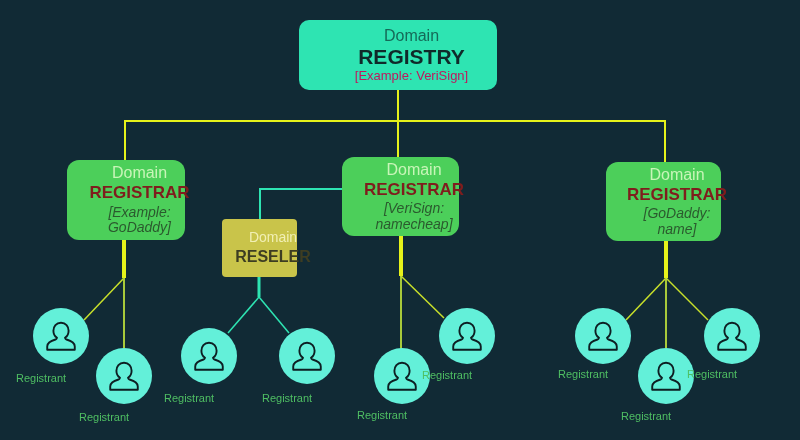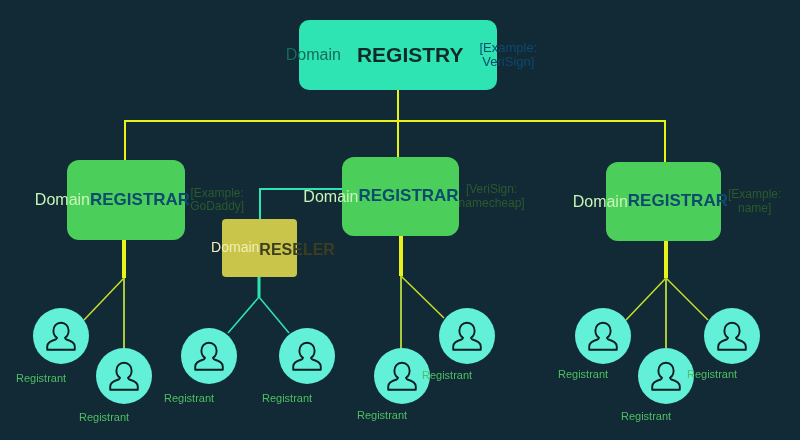--- a/index.html
+++ b/index.html
@@ -5,31 +5,31 @@
     html, body { margin: 0; padding: 0; }
     body {
       width: 800px; height: 440px; overflow: hidden;
       background: #112a35;
       font-family: "Liberation Sans", sans-serif;
       position: relative;
     }
     #canvas { position: absolute; left: 0; top: 0; width: 800px; height: 440px; }
     .box {
       position: absolute; box-sizing: border-box;
-      display: flex; flex-direction: row; align-items: center; justify-content: center;
+      display: flex; flex-direction: column; align-items: center; justify-content: center;
       text-align: center; line-height: 1.1; padding-left: 27px;
     }
     .registry { left: 299px; top: 20px; width: 198px; height: 70px; background: #2ee4b2; border-radius: 10px; }
     .registry .t1 { color: #156a58; font-size: 16px; }
     .registry .t2 { color: #102a2a; font-size: 21px; font-weight: bold; margin: 1px 16px; }
-    .registry .t3 { color: #0c4a6e; font-size: 13px; }
+    .registry .t3 { color: #be185d; font-size: 13px; }
     .registrar { background: #4ccf5a; border-radius: 12px; }
     .registrar .t1 { color: #c8f5b8; font-size: 16px; }
-    .registrar .t2 { color: #0c4a6e; font-size: 17px; font-weight: bold; margin: 2px 0; }
-    .registrar .t3 { color: #2b5a2e; font-size: 12px; }
+    .registrar .t2 { color: #7f1d1d; font-size: 17px; font-weight: bold; margin: 2px 0; }
+    .registrar .t3 { color: #2b5a2e; font-size: 14px; font-style: italic; }
     .r1 { left: 67px; top: 160px; width: 118px; height: 80px; }
     .r2 { left: 342px; top: 157px; width: 117px; height: 79px; }
     .r3 { left: 606px; top: 162px; width: 115px; height: 79px; }
     .reseller { left: 222px; top: 219px; width: 75px; height: 58px; background: #c9c44a; border-radius: 4px; }
     .reseller .t1 { color: #f1efb4; font-size: 14px; }
     .reseller .t2 { color: #3d3d22; font-size: 16px; font-weight: bold; margin-top: 3px; }
     .person {
       position: absolute; width: 56px; height: 56px; border-radius: 50%;
       background: #63f0d9; display: flex; align-items: center; justify-content: center;
     }
@@ -81,21 +81,21 @@
   <div class="t3">[Example: GoDaddy]</div>
 </div>
 <div class="box registrar r2">
   <div class="t1">Domain</div>
   <div class="t2">REGISTRAR</div>
   <div class="t3">[VeriSign: namecheap]</div>
 </div>
 <div class="box registrar r3">
   <div class="t1">Domain</div>
   <div class="t2">REGISTRAR</div>
-  <div class="t3">[Example: name]</div>
+  <div class="t3">[GoDaddy: name]</div>
 </div>
 
 <div class="box reseller">
   <div class="t1">Domain</div>
   <div class="t2">RESELER</div>
 </div>
 
 <div id="registrants">
     <div class="person" style="left: 33px; top: 308px;">
       <span style="display: flex;">

